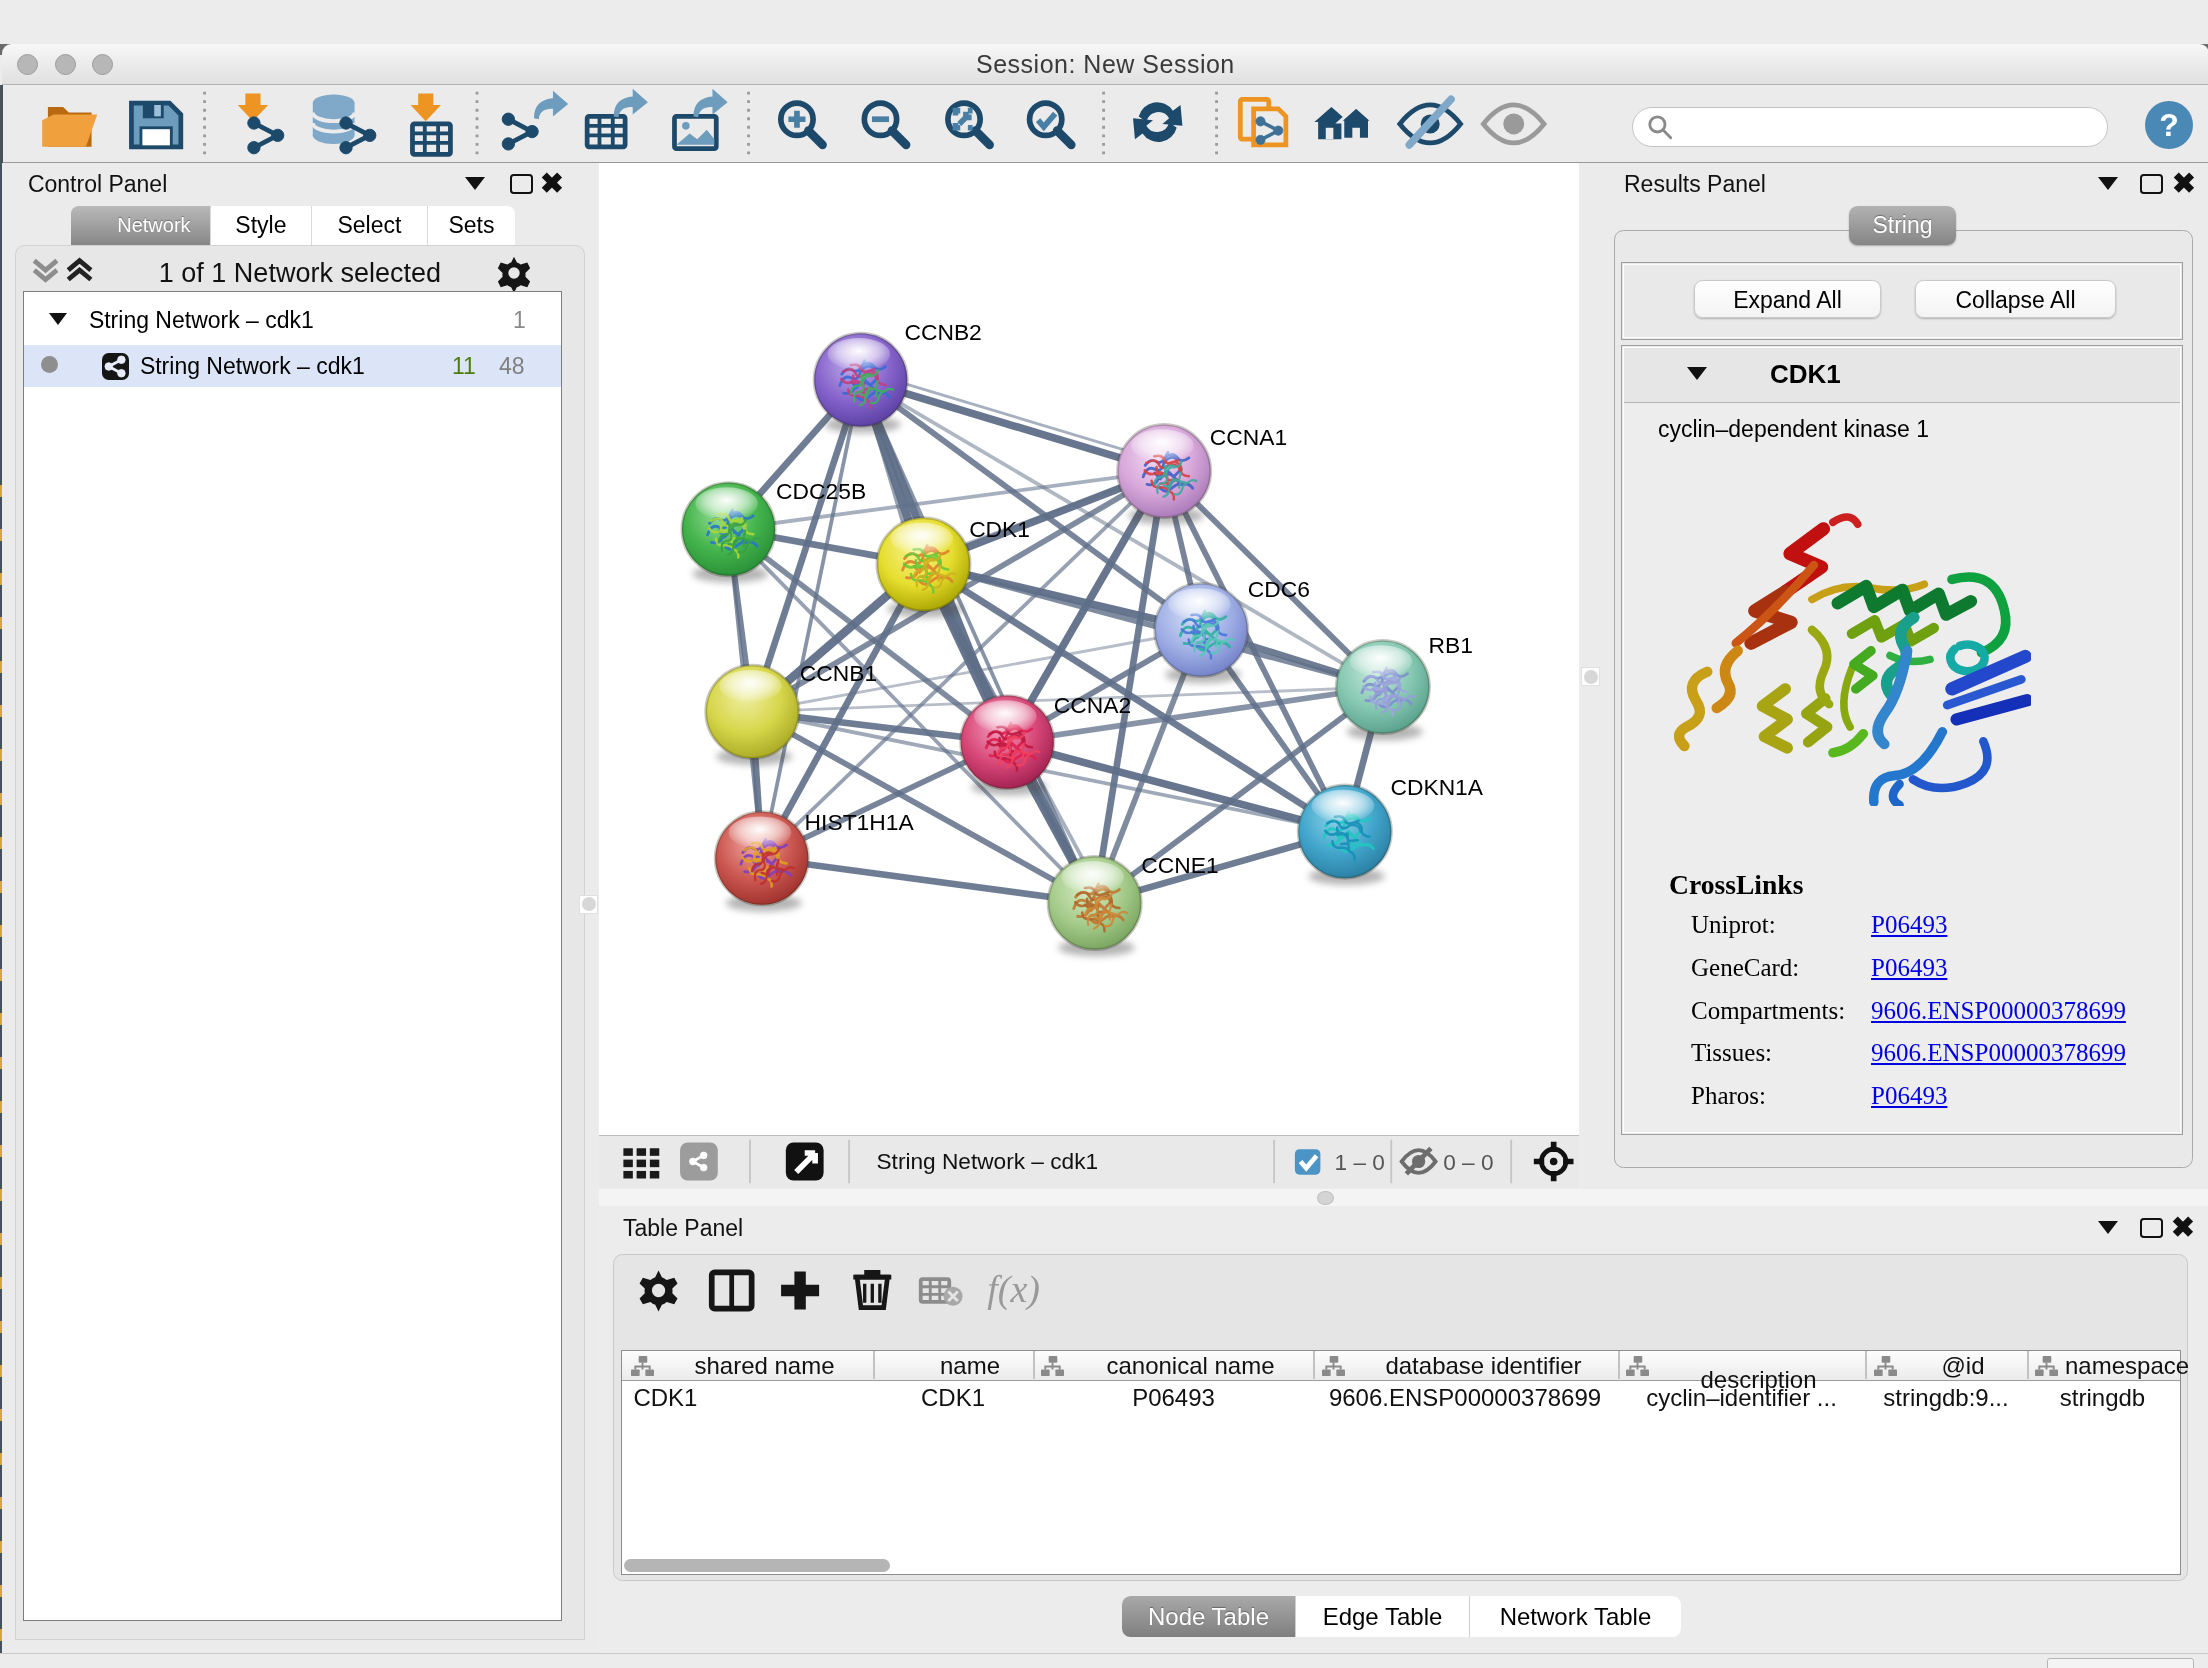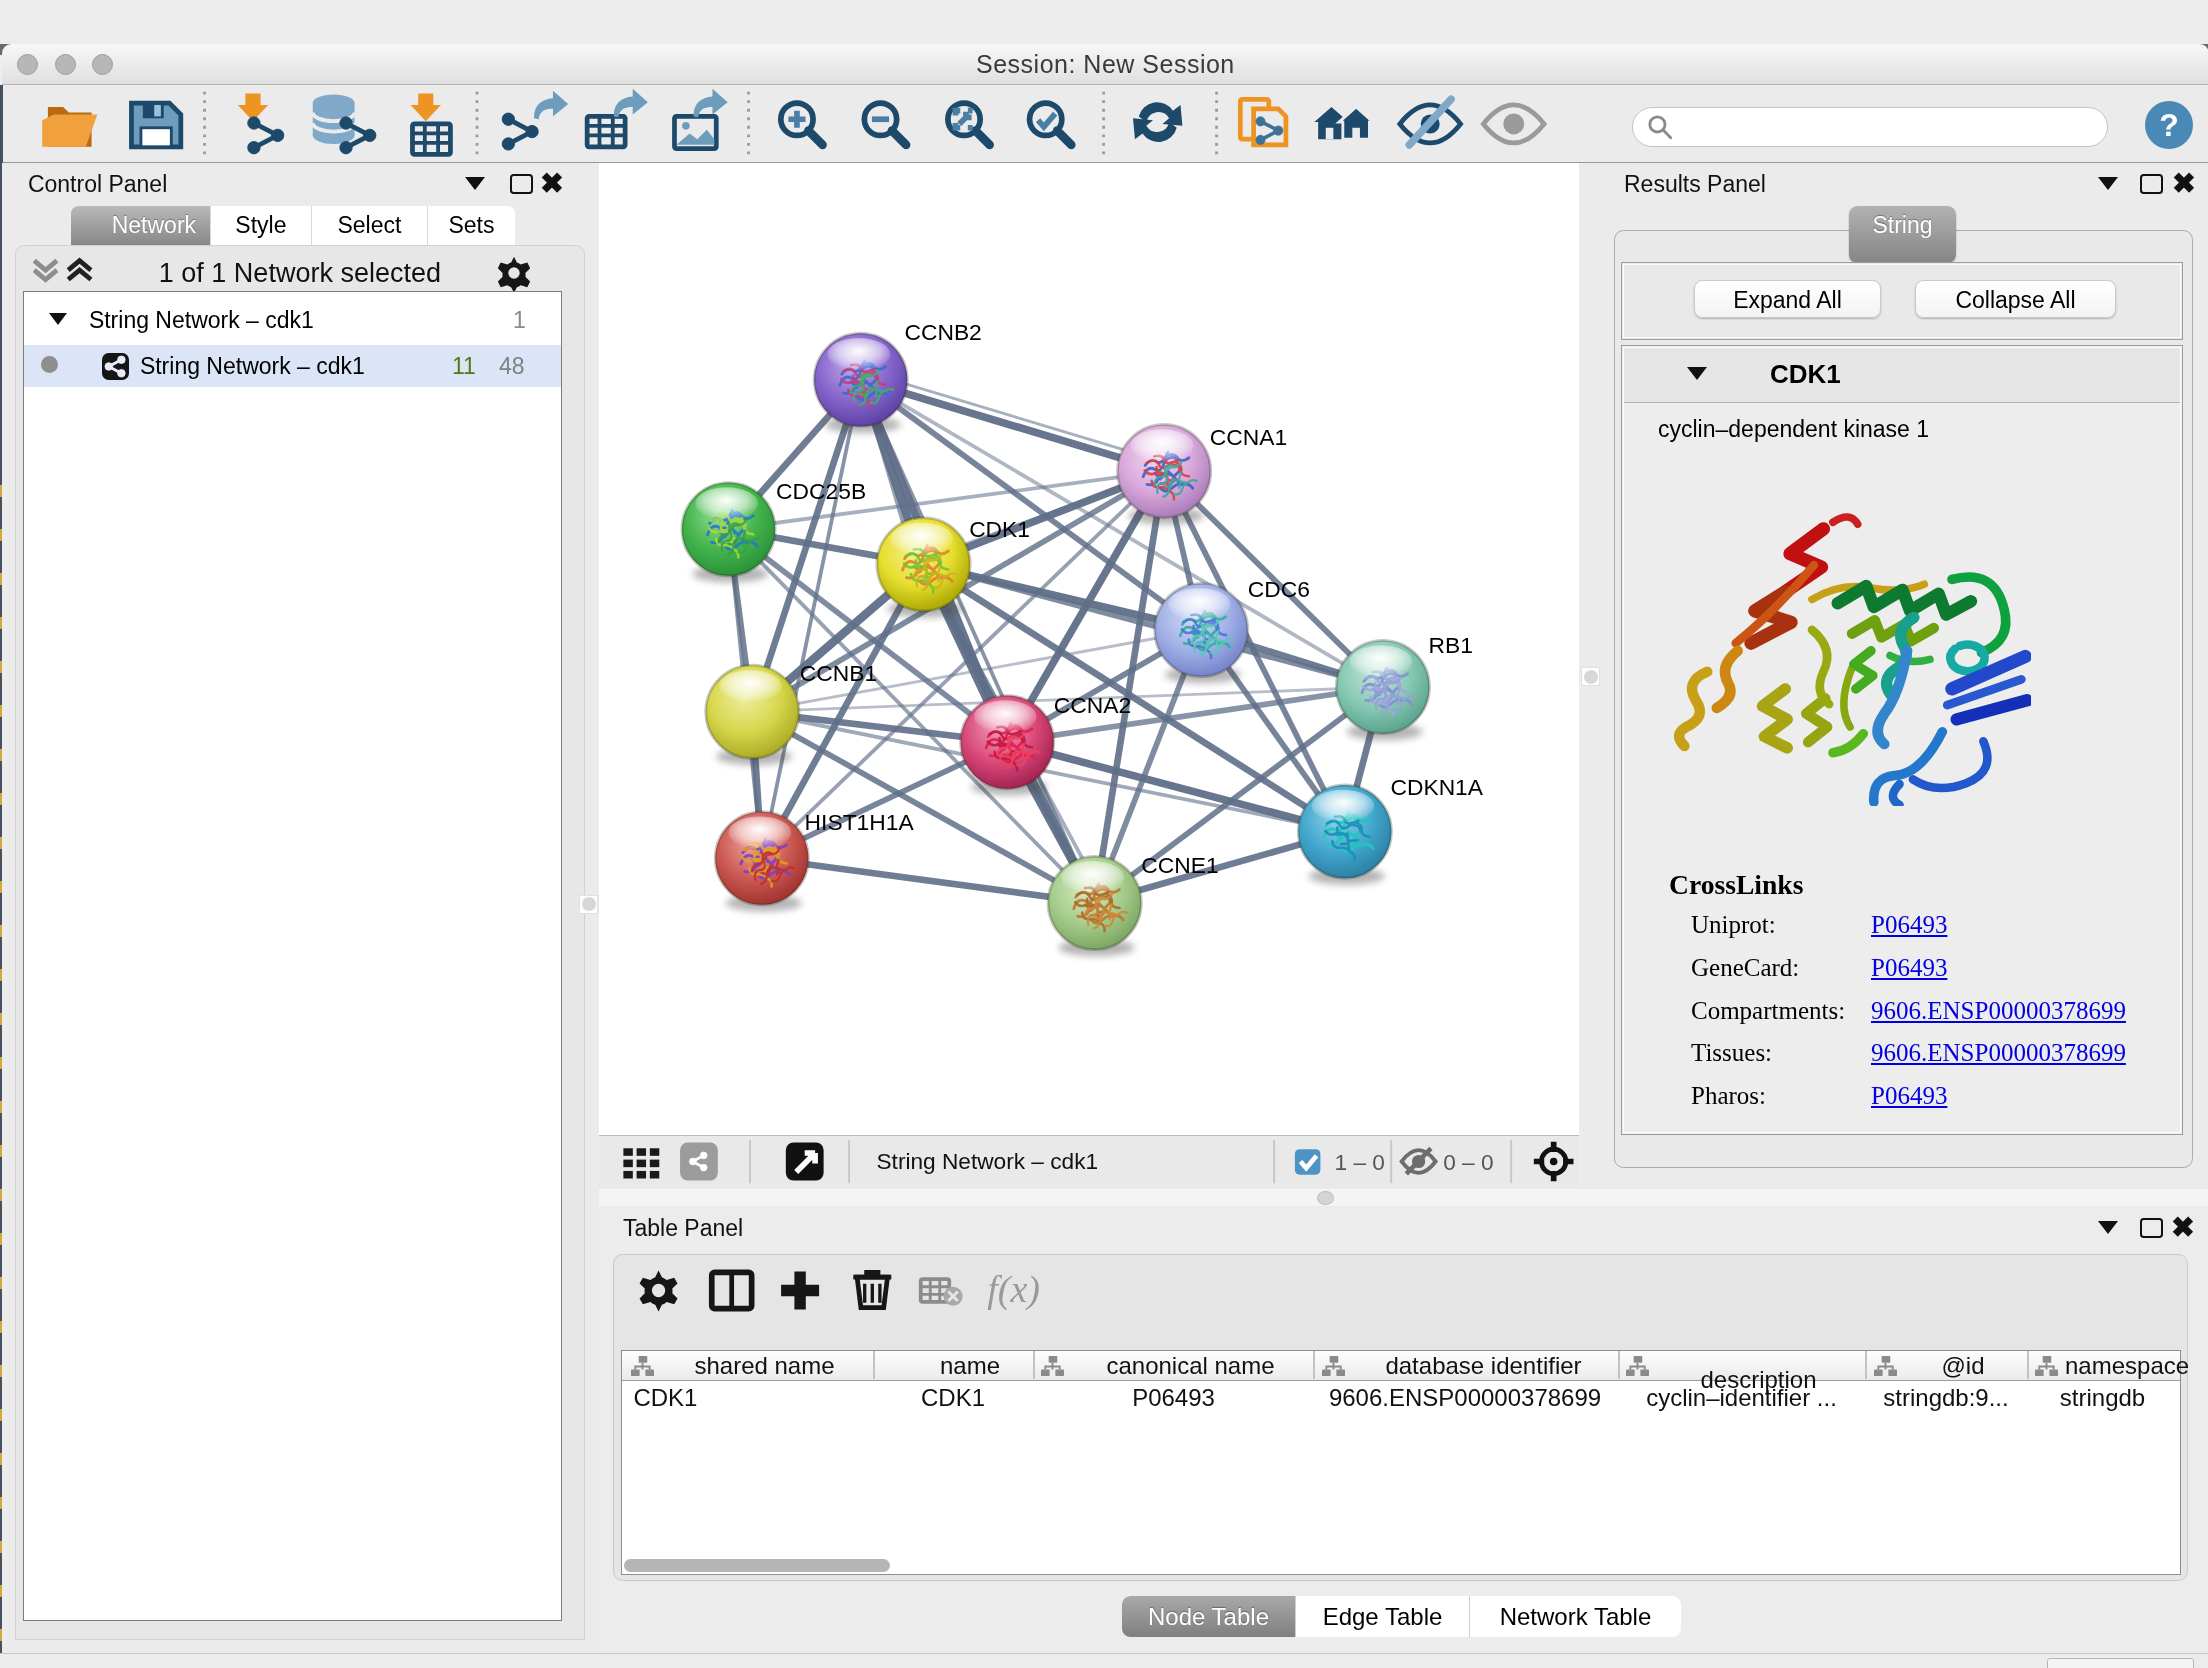--- a/index.html
+++ b/index.html
@@ -193,21 +193,21 @@
   <div id="helpbtn">?</div>
   <div id="sliver"></div>
   <div id="sliverdots"></div>
   <div id="cpanel">
     <div class="ptitle" style="position:absolute;left:26px;top:7.6px;">Control Panel</div>
     <div class="tri-down" style="position:absolute;left:463px;top:14.3px;"></div>
     <div class="sq" style="position:absolute;left:508px;top:11.4px;"></div>
     <div class="xx" style="position:absolute;left:538px;top:11.4px;">✖</div>
 
     <div style="position:absolute;left:69px;top:43px;width:139px;height:39px;border-radius:7.6px 0 0 0;
-      background:linear-gradient(#b9b9b9,#878787);color:#fff;font-size:23px;text-align:center;line-height:39px;
+      background:linear-gradient(#b9b9b9,#878787);color:#fff;font-size:20px;text-align:center;line-height:39px;
       text-shadow:0 -1px 1px rgba(0,0,0,0.35);padding-left:27px;">Network</div>
     <div style="position:absolute;left:208px;top:43px;width:101px;height:39px;background:#fff;
       border-left:1px solid #d9d9d9;font-size:23px;text-align:center;line-height:39px;">Style</div>
     <div style="position:absolute;left:309px;top:43px;width:116px;height:39px;background:#fff;
       border-left:1px solid #d9d9d9;font-size:23px;text-align:center;line-height:39px;">Select</div>
     <div style="position:absolute;left:425px;top:43px;width:88px;height:39px;background:#fff;
       border-left:1px solid #d9d9d9;border-radius:0 7.6px 0 0;font-size:23px;text-align:center;line-height:39px;">Sets</div>
 
     <div style="position:absolute;left:13.3px;top:82px;width:570px;height:1395px;background:#e7e7e7;
       border:1px solid #d2d2d2;border-radius:9.5px 9.5px 0 0;"></div>
@@ -552,21 +552,21 @@
   </div>
   <div id="rpanel">
     <div class="ptitle" style="position:absolute;left:42px;top:7.6px;">Results Panel</div>
     <div class="tri-down" style="position:absolute;left:516px;top:14.3px;"></div>
     <div class="sq" style="position:absolute;left:558px;top:11.4px;"></div>
     <div class="xx" style="position:absolute;left:590px;top:11.4px;">✖</div>
 
     <div style="position:absolute;left:32px;top:67px;width:579px;height:938px;background:#e9e9e9;
       border:1.9px solid #ababab;border-radius:9.5px;"></div>
 
-    <div style="position:absolute;left:267px;top:43px;width:107px;height:57px;border-radius:8.6px;
+    <div style="position:absolute;left:267px;top:43px;width:107px;height:39px;border-radius:8.6px;
       background:linear-gradient(#b2b2b2,#858585);color:#fff;font-size:23px;text-align:center;line-height:39px;
       text-shadow:0 -1px 1px rgba(0,0,0,0.35);box-shadow:0 1px 1.9px rgba(0,0,0,0.3);">String</div>
 
     <div style="position:absolute;left:39px;top:99px;width:562px;height:78px;background:#e9e9e9;
       border:1.9px solid #9d9d9d;outline:1.9px solid #fcfcfc;outline-offset:-3.8px;">
       <div class="wbtn" style="position:absolute;left:72px;top:17px;width:187px;height:38px;
         font-size:23px;text-align:center;line-height:38px;">Expand All</div>
       <div class="wbtn" style="position:absolute;left:293px;top:17px;width:201px;height:38px;
         font-size:23px;text-align:center;line-height:38px;">Collapse All</div>
     </div>

